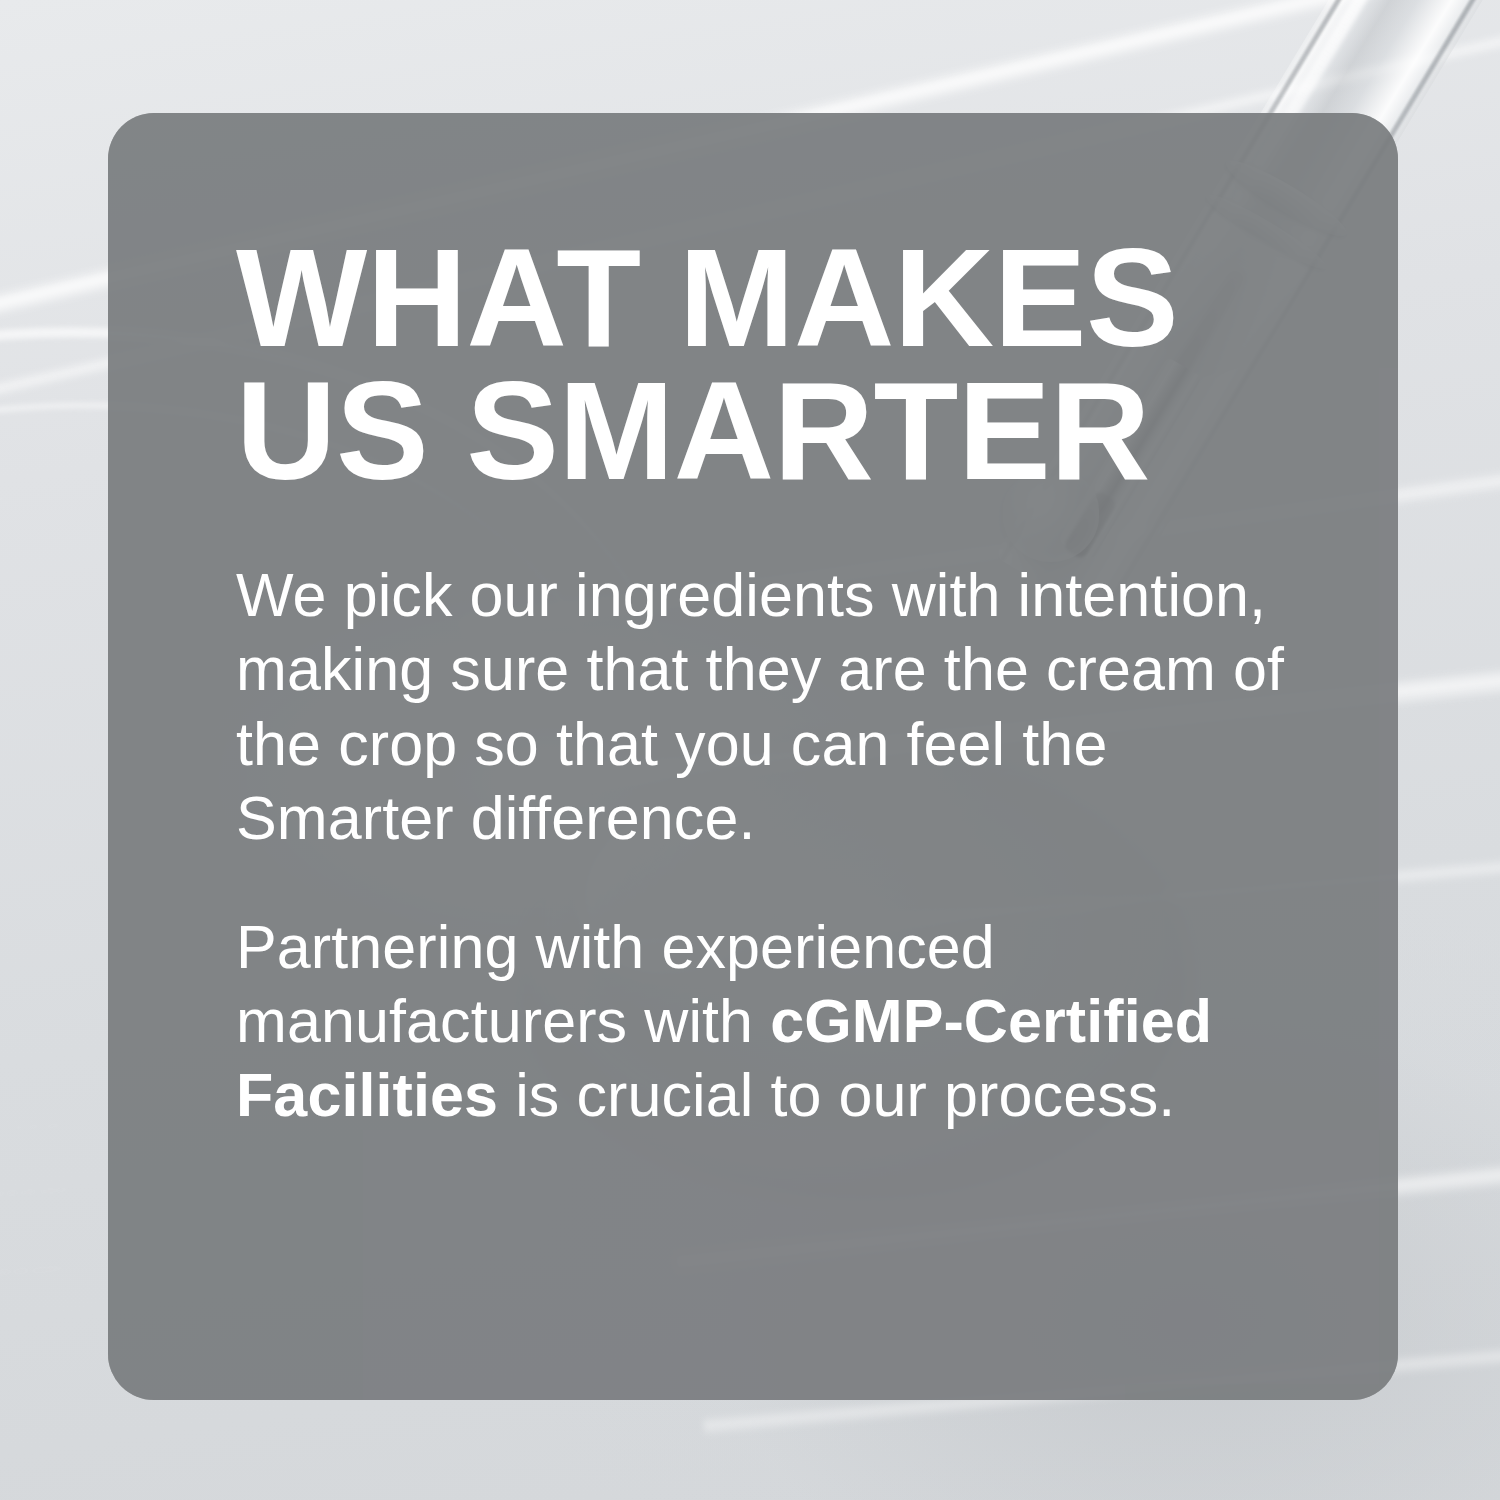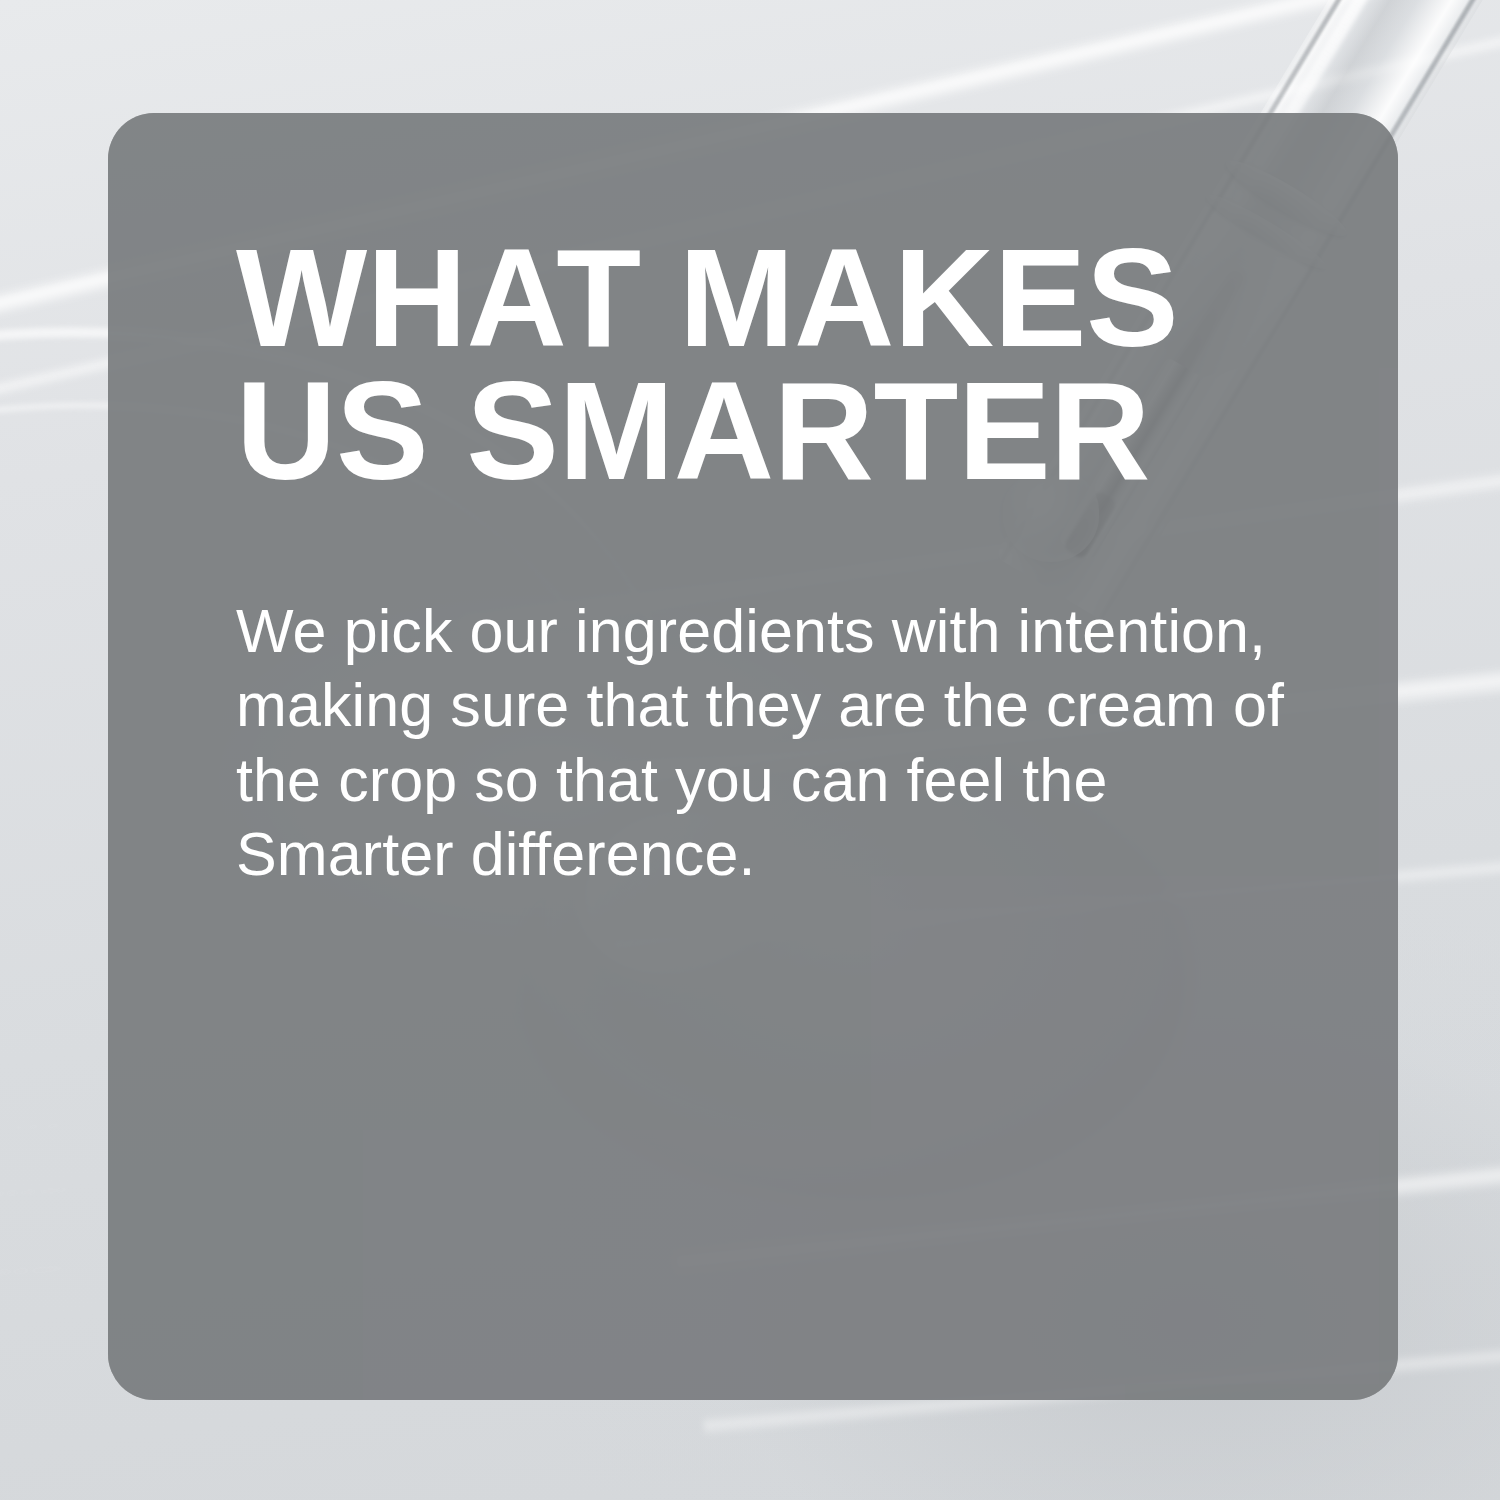--- a/index.html
+++ b/index.html
@@ -205,21 +205,21 @@
     margin: 0 0 0 0;
     font-size: 139px;
     line-height: 0.96;
     font-weight: 700;
     letter-spacing: -0.5px;
     text-transform: none;
     color: #ffffff;
     max-width: 960px;
   }
 
-  .body-copy { margin-top: 96px; max-width: 1075px; }
+  .body-copy { margin-top: 60px; max-width: 1075px; }
 
   .para {
     margin: 0 0 54px 0;
     font-size: 61px;
     line-height: 1.22;
     font-weight: 400;
     color: #ffffff;
     letter-spacing: 0.1px;
   }
   .para:last-child { margin-bottom: 0; }
@@ -260,16 +260,17 @@
     </div>
 
     <div class="pendant"></div>
   </div>
 
   <div class="card">
     <h1 class="headline">WHAT MAKES US SMARTER</h1>
 
     <div class="body-copy">
       <p class="para"><span>We pick our ingredients with intention, making sure that they are the cream of the crop so that you can feel the Smarter difference.</span></p>
+      <p class="para"><span>Partnering with experienced manufacturers with </span><b>cGMP-Certified Facilities</b><span> is crucial to our process.</span></p>
     </div>
   </div>
 
 </div>
 
 </body></html>

